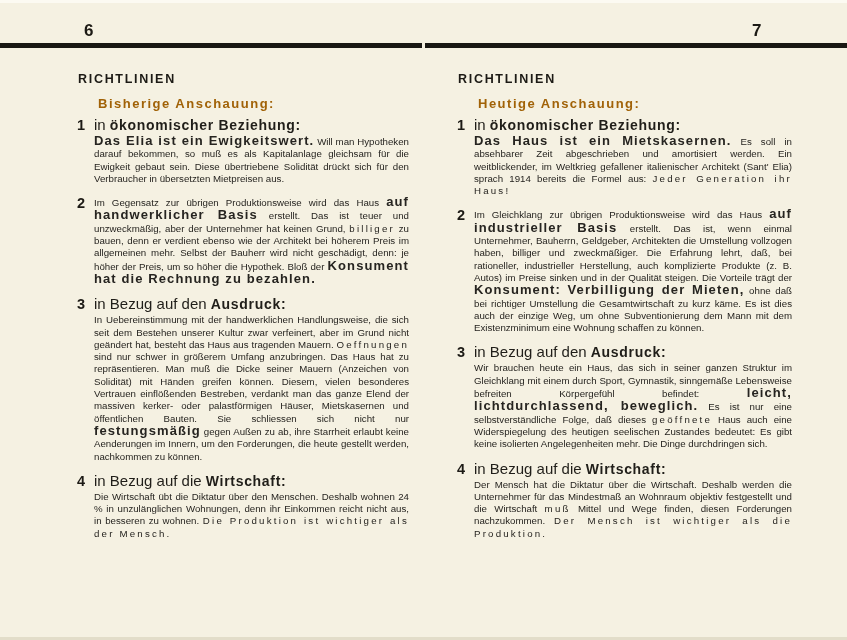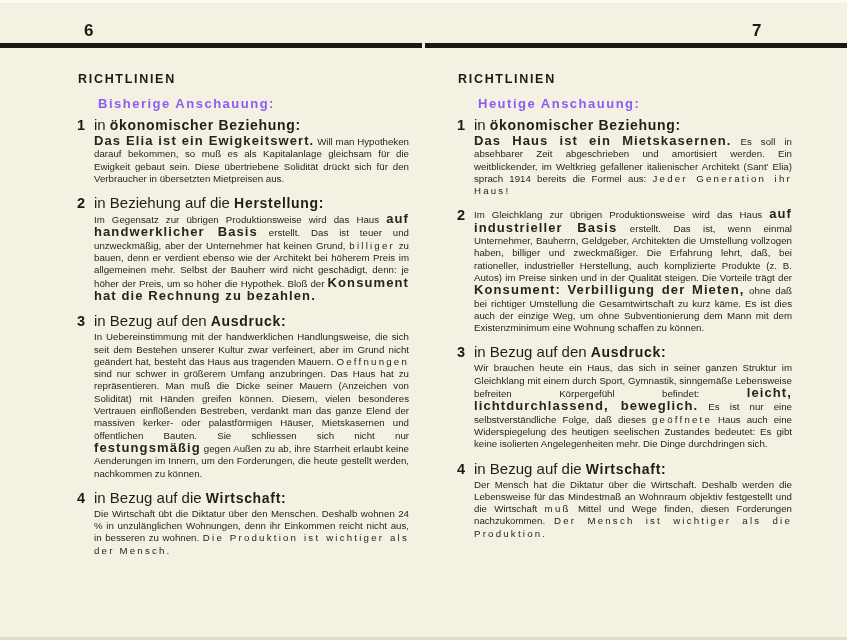--- a/index.html
+++ b/index.html
@@ -20,21 +20,21 @@
 
   .rule{position:absolute;top:43px;height:5px;background:#191813;}
   .rule-left{left:0;width:422px;}
   .rule-right{left:425px;width:422px;}
 
   .col{position:absolute;top:72px;}
   .col-left{left:78px;width:331px;}
   .col-right{left:458px;width:334px;}
 
   .colhead{font-size:12.5px;font-weight:700;letter-spacing:1.7px;margin-bottom:10px;color:#1c1a15;}
-  .colsub{font-size:13px;font-weight:700;letter-spacing:1.5px;margin-left:20px;margin-bottom:7px;color:#8b5cf6;}
+  .colsub{font-size:13px;font-weight:700;letter-spacing:1.5px;margin-left:20px;margin-bottom:7px;color:#a16207;}
 
   .item{position:relative;padding-left:16px;margin-bottom:11px;}
   .num{position:absolute;left:-1px;top:-1px;font-size:14.5px;font-weight:700;color:#1c1a15;}
   .ihead{font-size:9.5px;line-height:13px;margin-bottom:2px;white-space:nowrap;}
   .ibody{font-size:9.7px;line-height:12.3px;text-align:justify;color:#262420;}
 
   .seg-plain{font-size:15px;}
   .seg-hb{font-weight:700;font-size:14px;letter-spacing:.7px;}
   .seg-n{}
   .seg-big{font-weight:700;font-size:13px;letter-spacing:1.1px;}
@@ -57,21 +57,20 @@
     <div class="colsub">Bisherige Anschauung:</div>
 
     <div class="item">
       <span class="num">1</span>
       <div class="ihead"><span class="seg-plain">in </span><span class="seg-hb">ökonomischer Beziehung:</span></div>
       <div class="ibody"><span class="seg-big">Das Elia ist ein Ewigkeitswert.</span><span class="seg-n"> Will man Hypotheken darauf bekommen, so muß es als Kapitalanlage gleichsam für die Ewigkeit gebaut sein. Diese übertriebene Solidität drückt sich für den Verbraucher in übersetzten Mietpreisen aus.</span></div>
     </div>
 
     <div class="item">
       <span class="num">2</span>
-      <div class="ihead"><span class="seg-plain">in Beziehung auf die </span><span class="seg-hb">Herstellung:</span></div>
       <div class="ibody"><span class="seg-n">Im Gegensatz zur übrigen Produktionsweise wird das Haus </span><span class="seg-big">auf handwerklicher Basis</span><span class="seg-n"> erstellt. Das ist teuer und unzweckmäßig, aber der Unternehmer hat keinen Grund, </span><span class="seg-sp">billiger</span><span class="seg-n"> zu bauen, denn er verdient ebenso wie der Architekt bei höherem Preis im allgemeinen mehr. Selbst der Bauherr wird nicht geschädigt, denn: je höher der Preis, um so höher die Hypothek. Bloß der </span><span class="seg-big">Konsument hat die Rechnung zu bezahlen.</span></div>
     </div>
 
     <div class="item">
       <span class="num">3</span>
       <div class="ihead"><span class="seg-plain">in Bezug auf den </span><span class="seg-hb">Ausdruck:</span></div>
       <div class="ibody"><span class="seg-n">In Uebereinstimmung mit der handwerklichen Handlungsweise, die sich seit dem Bestehen unserer Kultur zwar verfeinert, aber im Grund nicht geändert hat, besteht das Haus aus tragenden Mauern. </span><span class="seg-sp">Oeffnungen</span><span class="seg-n"> sind nur schwer in größerem Umfang anzubringen. Das Haus hat zu repräsentieren. Man muß die Dicke seiner Mauern (Anzeichen von Solidität) mit Händen greifen können. Diesem, vielen besonderes Vertrauen einflößenden Bestreben, verdankt man das ganze Elend der massiven kerker- oder palastförmigen Häuser, Mietskasernen und öffentlichen Bauten. Sie schliessen sich nicht nur </span><span class="seg-big">festungsmäßig</span><span class="seg-n"> gegen Außen zu ab, ihre Starrheit erlaubt keine Aenderungen im Innern, um den Forderungen, die heute gestellt werden, nachkommen zu können.</span></div>
     </div>
 
     <div class="item">
@@ -98,18 +97,18 @@
 
     <div class="item">
       <span class="num">3</span>
       <div class="ihead"><span class="seg-plain">in Bezug auf den </span><span class="seg-hb">Ausdruck:</span></div>
       <div class="ibody"><span class="seg-n">Wir brauchen heute ein Haus, das sich in seiner ganzen Struktur im Gleichklang mit einem durch Sport, Gymnastik, sinngemäße Lebensweise befreiten Körpergefühl befindet: </span><span class="seg-big">leicht, lichtdurchlassend, beweglich.</span><span class="seg-n"> Es ist nur eine selbstverständliche Folge, daß dieses </span><span class="seg-sp">geöffnete</span><span class="seg-n"> Haus auch eine Widerspiegelung des heutigen seelischen Zustandes bedeutet: Es gibt keine isolierten Angelegenheiten mehr. Die Dinge durchdringen sich.</span></div>
     </div>
 
     <div class="item">
       <span class="num">4</span>
       <div class="ihead"><span class="seg-plain">in Bezug auf die </span><span class="seg-hb">Wirtschaft:</span></div>
-      <div class="ibody"><span class="seg-n">Der Mensch hat die Diktatur über die Wirtschaft. Deshalb werden die Lebensweise für das Mindestmaß an Wohnraum objektiv festgestellt und die Wirtschaft </span><span class="seg-sp">muß</span><span class="seg-n"> Mittel und Wege finden, diesen Forderungen nachzukommen. </span><span class="seg-sp">Der Mensch ist wichtiger als die Produktion.</span></div>
+      <div class="ibody"><span class="seg-n">Der Mensch hat die Diktatur über die Wirtschaft. Deshalb werden die Unternehmer für das Mindestmaß an Wohnraum objektiv festgestellt und die Wirtschaft </span><span class="seg-sp">muß</span><span class="seg-n"> Mittel und Wege finden, diesen Forderungen nachzukommen. </span><span class="seg-sp">Der Mensch ist wichtiger als die Produktion.</span></div>
     </div>
   </div>
 
   <div class="edge-bottom"></div>
 </div>
 
 </body></html>

